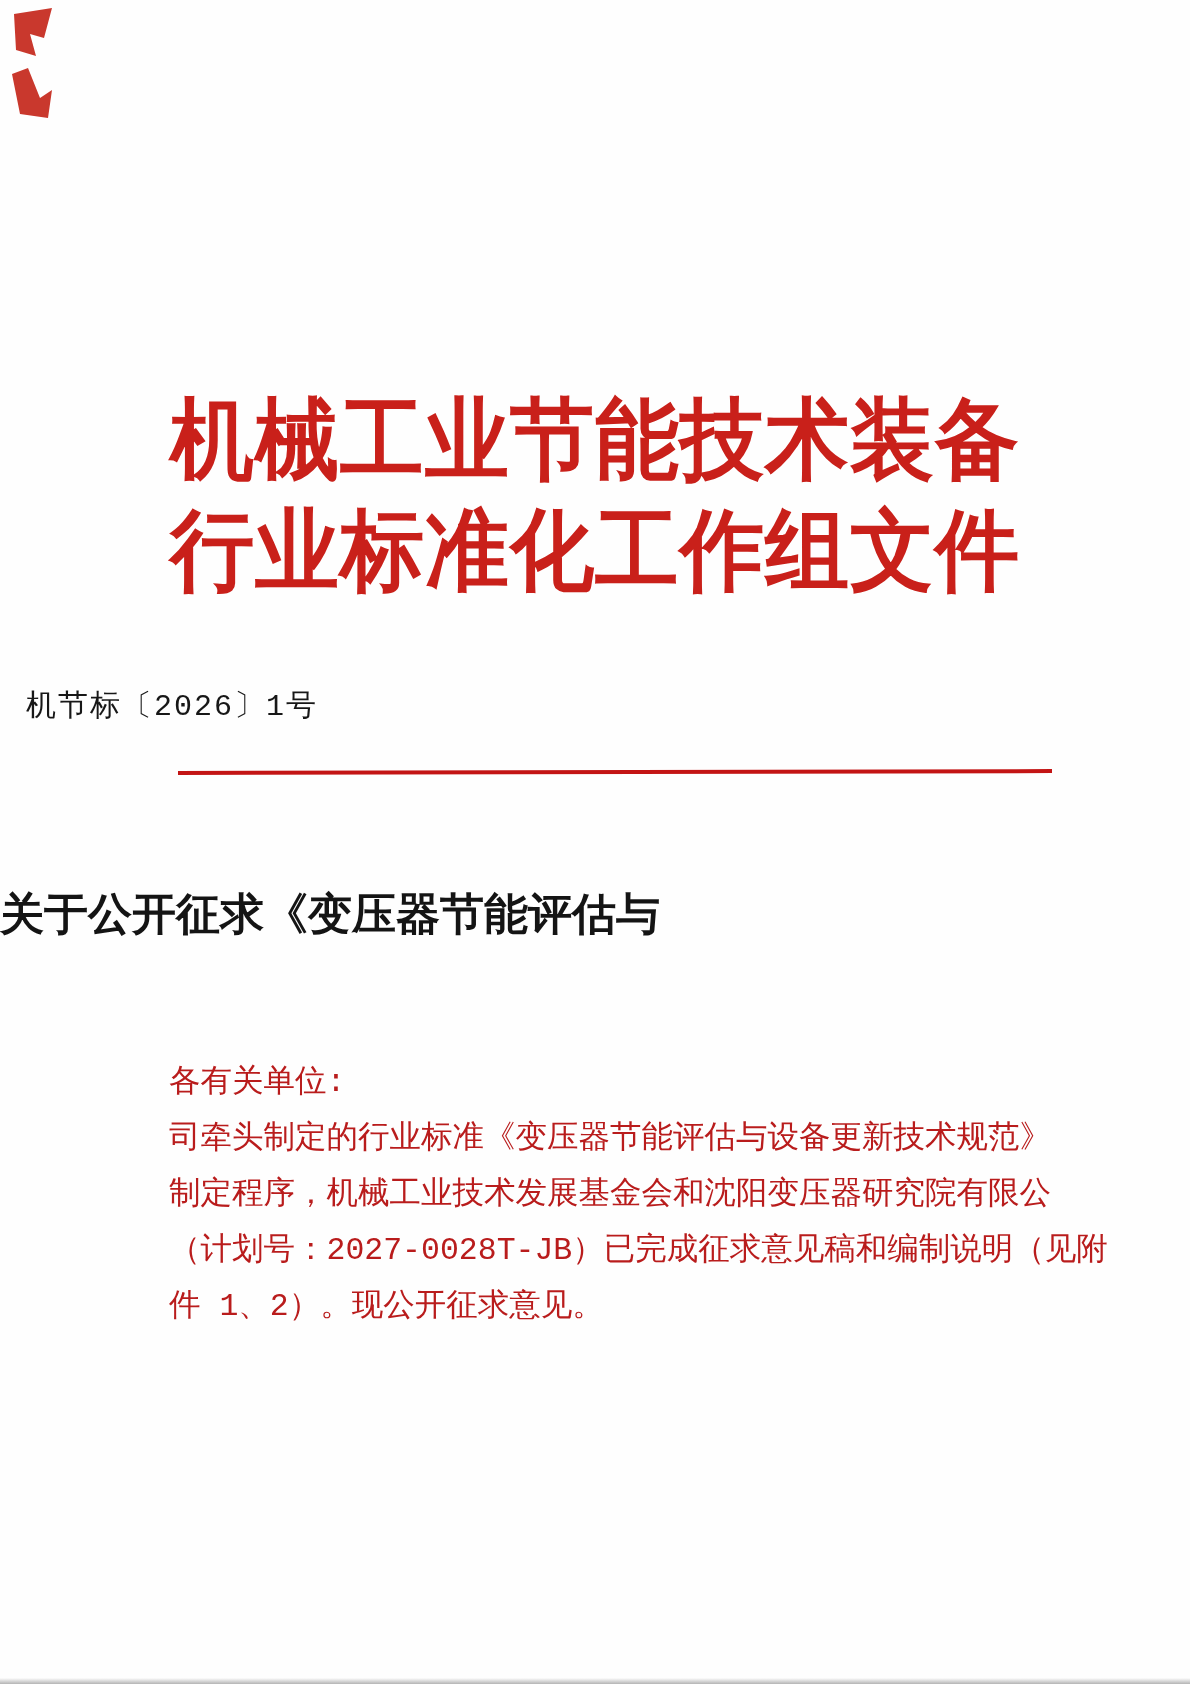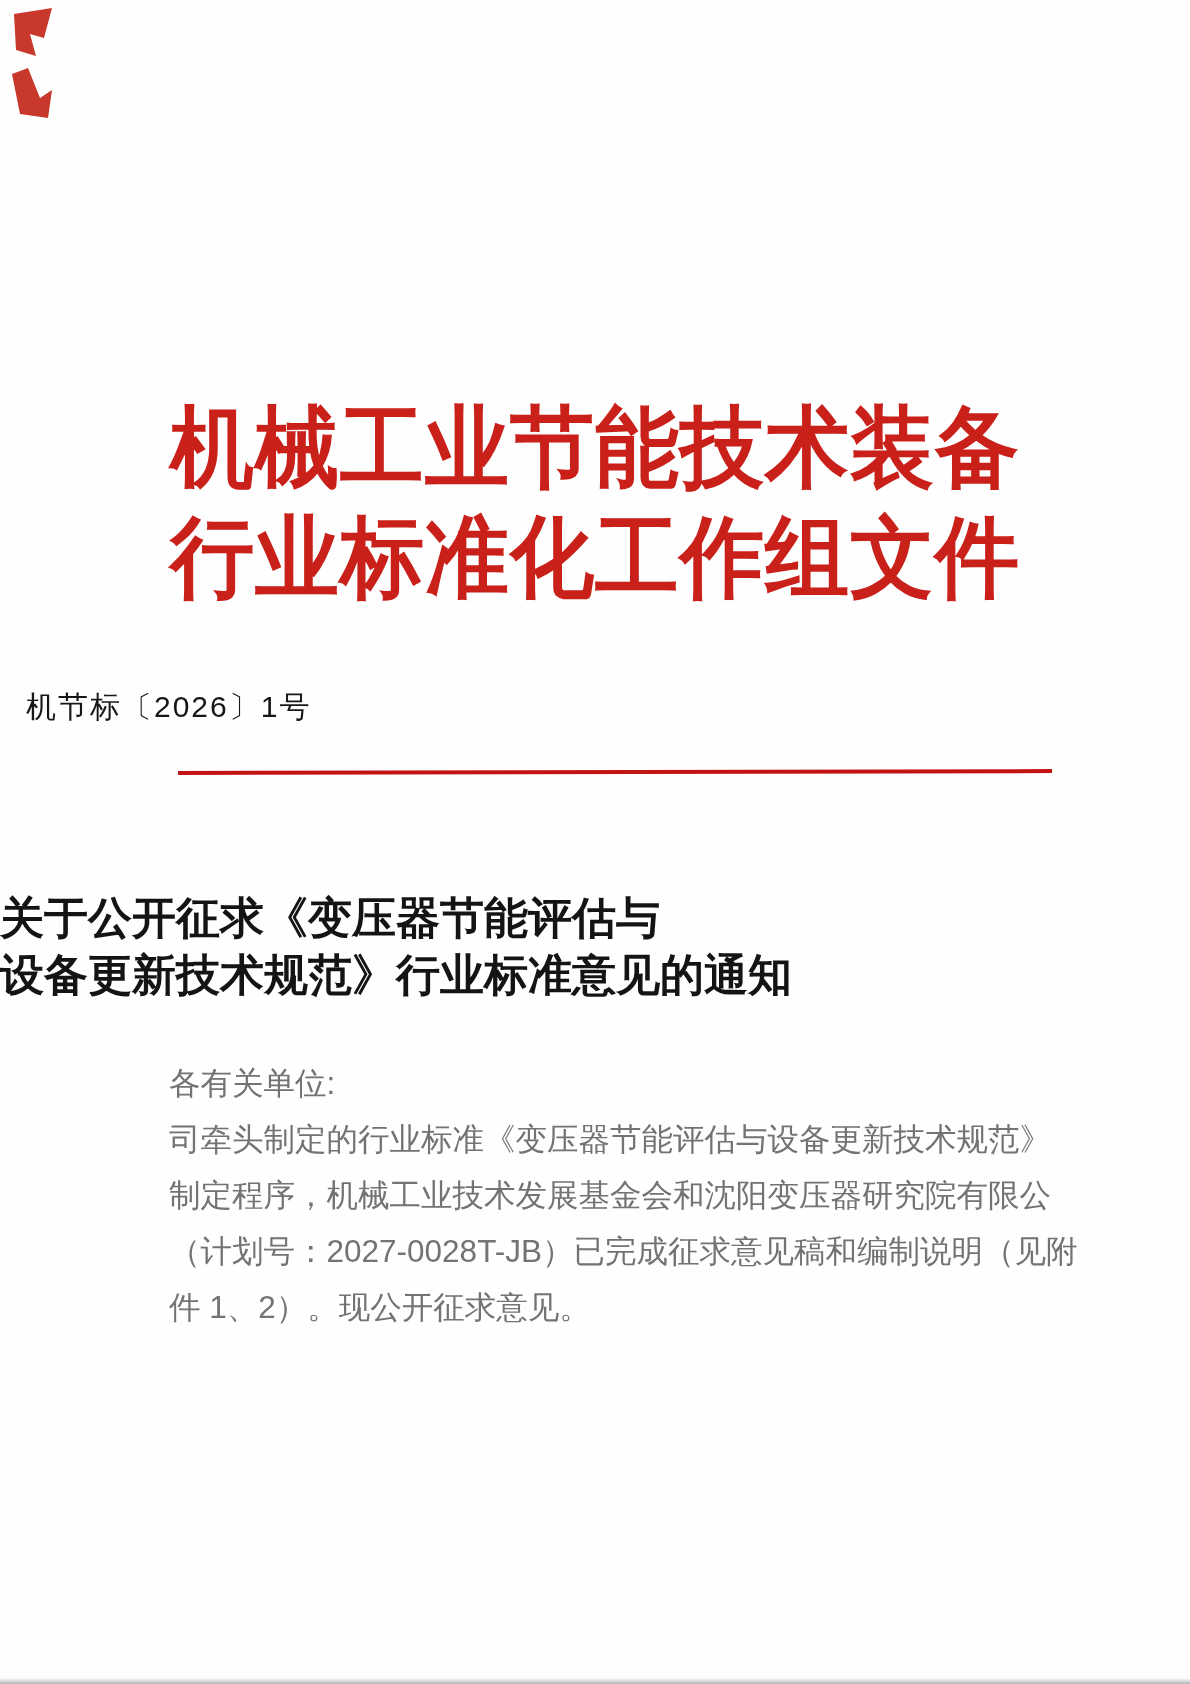--- a/index.html
+++ b/index.html
@@ -7,21 +7,21 @@
     padding: 0;
     background: #e8e8e8;
   }
   .page {
     position: relative;
     width: 1190px;
     height: 1684px;
     margin: 0 auto;
     background: #fefefe;
     overflow: hidden;
-    font-family: Liberation Sans, sans-serif;
+    font-family: Liberation Mono, monospace;
     color: var(--text_black, #1c1c1c);
   }
 
   
   .corner-marks {
     position: absolute;
     top: 4px;
     left: 6px;
     width: 56px;
     height: 130px;
@@ -85,21 +85,21 @@
   }
 
   
   .body-text {
     position: absolute;
     top: 1055px;
     left: 169px;
     width: 855px;
     font-size: 31.5px;
     line-height: 56px;
-    color: #737373;
+    color: #b91c1c;
   }
   .body-line {
     white-space: nowrap;
   }
   .body-line.indent {
     text-indent: 63px;
   }
 
   
   .bottom-shadow {
@@ -125,21 +125,20 @@
     <div>机械工业节能技术装备</div>
     <div>行业标准化工作组文件</div>
   </div>
 
   <div class="doc-number">机节标〔2026〕1号</div>
 
   <div class="red-rule"></div>
 
   <div class="notice-title">
     <div>关于公开征求《变压器节能评估与</div>
-    <div>设备更新技术规范》行业标准意见的通知</div>
   </div>
 
   <div class="body-text">
     <div class="body-line">各有关单位:</div>
     <div class="body-line">司牵头制定的行业标准《变压器节能评估与设备更新技术规范》</div>
     <div class="body-line">制定程序，机械工业技术发展基金会和沈阳变压器研究院有限公</div>
     <div class="body-line">（计划号：2027-0028T-JB）已完成征求意见稿和编制说明（见附</div>
     <div class="body-line">件 1、2）。现公开征求意见。</div>
   </div>
 

